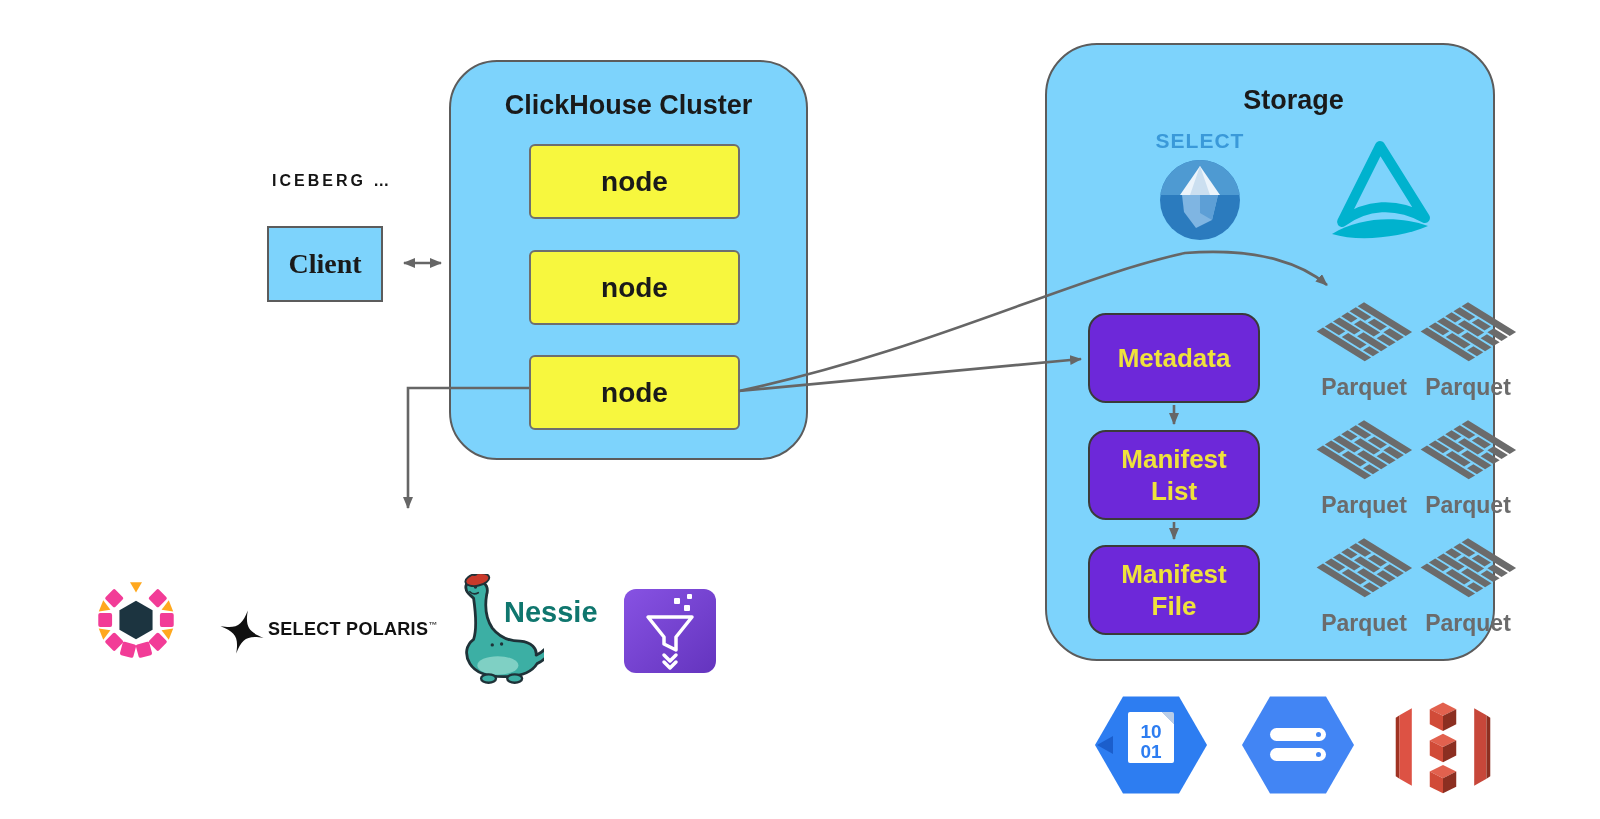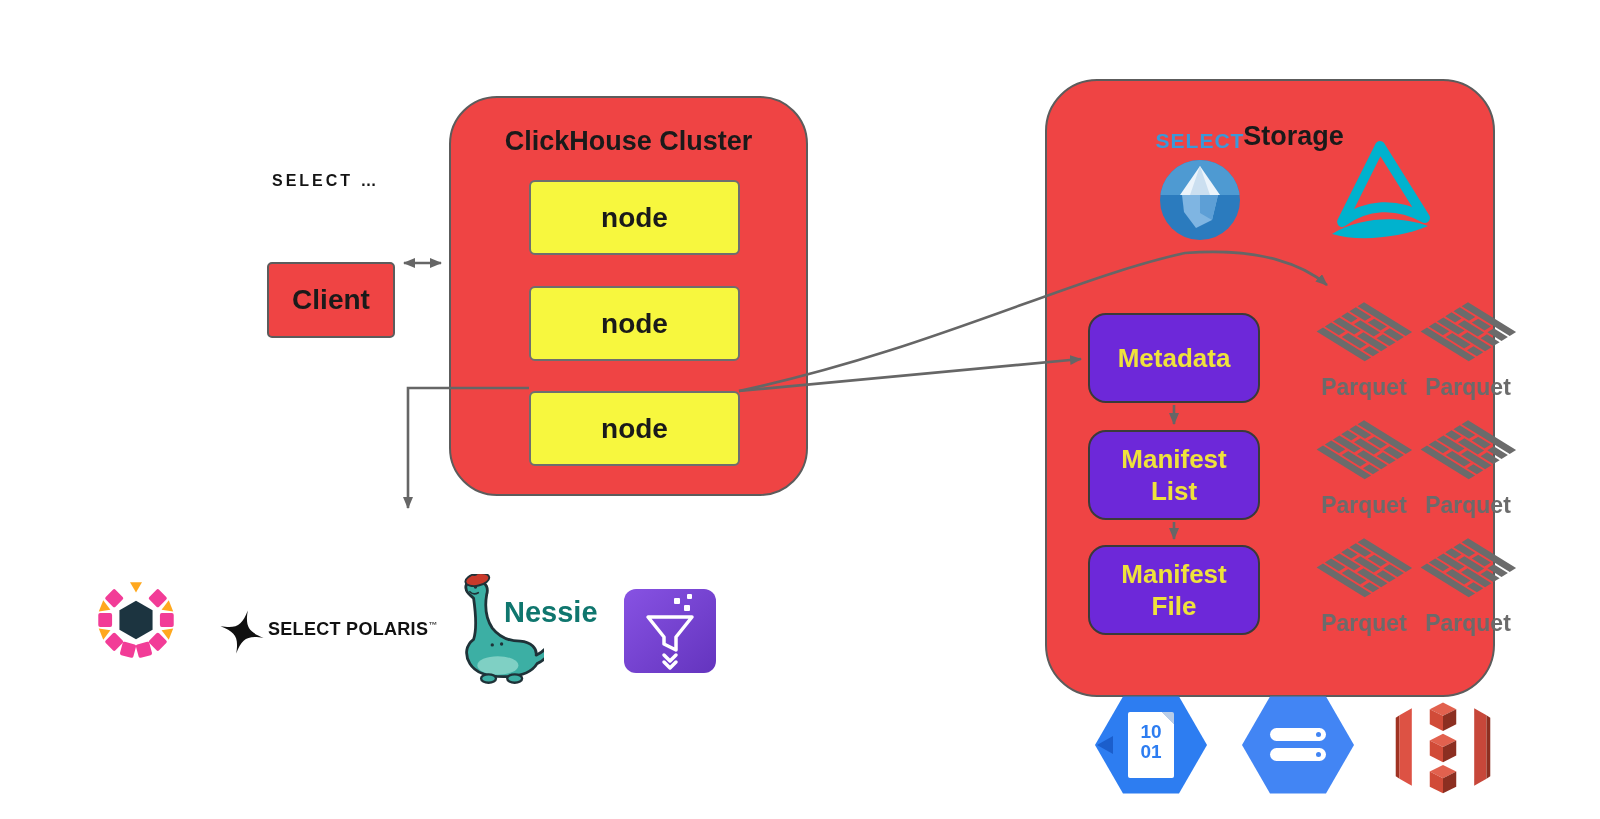--- a/index.html
+++ b/index.html
@@ -1,24 +1,24 @@
 <!DOCTYPE html>
 <html><head>
 <meta charset="utf-8">
 <style>
   html,body{margin:0;padding:0;background:#ffffff;}
   #canvas{position:relative;width:1600px;height:819px;background:#ffffff;overflow:hidden;
           font-family:"Liberation Sans","DejaVu Sans",sans-serif;font-weight:bold;color:#1a1a1a;}
   .abs{position:absolute;}
-  .ybox{background:#ef4444;border:2.5px solid #5C5C5C;box-sizing:border-box;margin-top:36px;}
+  .ybox{background:#7dd3fc;border:2.5px solid #5C5C5C;box-sizing:border-box;}
   .ctr{display:flex;align-items:center;justify-content:center;text-align:center;}
   .prel{white-space:pre-line;}
 
   .select-label{left:272px;top:172px;font-size:16px;letter-spacing:3px;color:#141414;}
-  .client-box{left:267px;top:226px;width:128px;height:76px;border-radius:5px;font-size:28px;}
+  .client-box{left:267px;top:226px;width:116px;height:76px;border-radius:0;font-size:28px;font-family:Liberation Serif, serif;}
   .cluster-box{left:449px;top:60px;width:359px;height:400px;border-radius:48px;}
   .cluster-title{left:0;right:0;top:28px;font-size:27px;text-align:center;}
   .node{left:78px;width:211px;height:75px;background:#F7F73E;border:2px solid #6E6E6E;
         border-radius:6px;box-sizing:border-box;font-size:28px;}
   .node1{top:82px;} .node2{top:188px;} .node3{top:293px;}
 
   .storage-box{left:1045px;top:43px;width:450px;height:618px;border-radius:52px;}
   .storage-title{left:0;right:0;top:40px;font-size:27px;text-align:center;padding-left:47px;}
   .iceberg-label{left:1120px;top:129px;width:160px;text-align:center;font-size:21px;
                  letter-spacing:1px;color:#3A99D9;}
@@ -32,21 +32,21 @@
   .catalog-box{left:70px;top:517px;width:664px;height:240px;border-radius:34px;}
   .catalog-title{left:0;right:0;top:30px;font-size:28px;text-align:center;}
   .polaris-label{left:268px;top:619px;font-size:18px;letter-spacing:.3px;color:#111;}
   .polaris-tm{font-size:9px;vertical-align:super;color:#444;}
   .nessie-label{left:504px;top:596px;font-size:29px;color:#0f766e;}
   .more-label{left:0;right:0;top:193px;font-size:31px;text-align:center;}
 
   .hex{width:112px;height:110px;clip-path:polygon(0% 50%,25% 6%,75% 6%,100% 50%,75% 94%,25% 94%);}
   .adls-hex{left:1095px;top:690px;background:#2D7DF1;}
   .gcs-hex{left:1242px;top:690px;background:#4285F4;}
-  .adls-doc{left:33px;top:22px;width:46px;height:66px;border-radius:2px;
+  .adls-doc{left:33px;top:22px;width:46px;height:51px;border-radius:2px;
             background:linear-gradient(225deg,#B9CDE8 0 9px,#ffffff 9px);}
   .adls-text{width:100%;top:10px;text-align:center;font-size:19px;line-height:1.05;color:#2D7DF1;}
   .adls-notch{left:2px;top:46px;width:16px;height:18px;background:#1B5ECC;
               clip-path:polygon(0 50%,100% 0,100% 100%);}
   .gcs-bar{left:28px;width:56px;height:13px;border-radius:7px;background:#ffffff;}
   .gcs-dot{position:absolute;right:5px;top:4px;width:5px;height:5px;border-radius:50%;background:#4285F4;}
 
   svg.overlay{left:0;top:0;pointer-events:none;z-index:20;}
 </style>
 </head>
@@ -63,21 +63,21 @@
     <g stroke="#666666" stroke-width="2.6" fill="none">
       <path d="M404,263 L441,263" marker-start="url(#arr)" marker-end="url(#arr)"></path>
       <path d="M739,391 L1081,359" marker-end="url(#arr)"></path>
       <path d="M739,391 C930,350 1070,278 1185,253 C1262,247 1305,266 1327,285" marker-end="url(#arr)"></path>
       <path d="M529,388 L408,388 L408,508" marker-end="url(#arr)"></path>
       <path d="M1174,405 L1174,424" marker-end="url(#arr)"></path>
       <path d="M1174,522 L1174,539" marker-end="url(#arr)"></path>
     </g>
   </svg>
 
-  <div class="abs select-label">SELECT  …</div>
+  <div class="abs select-label">ICEBERG  …</div>
   <div class="abs ybox ctr client-box">
     <span>Client</span>
   </div>
 
   <div class="abs ybox cluster-box">
     <div class="abs cluster-title">ClickHouse Cluster</div>
     <div class="abs ctr node node1">
       <span>node</span>
     </div>
     <div class="abs ctr node node2">

